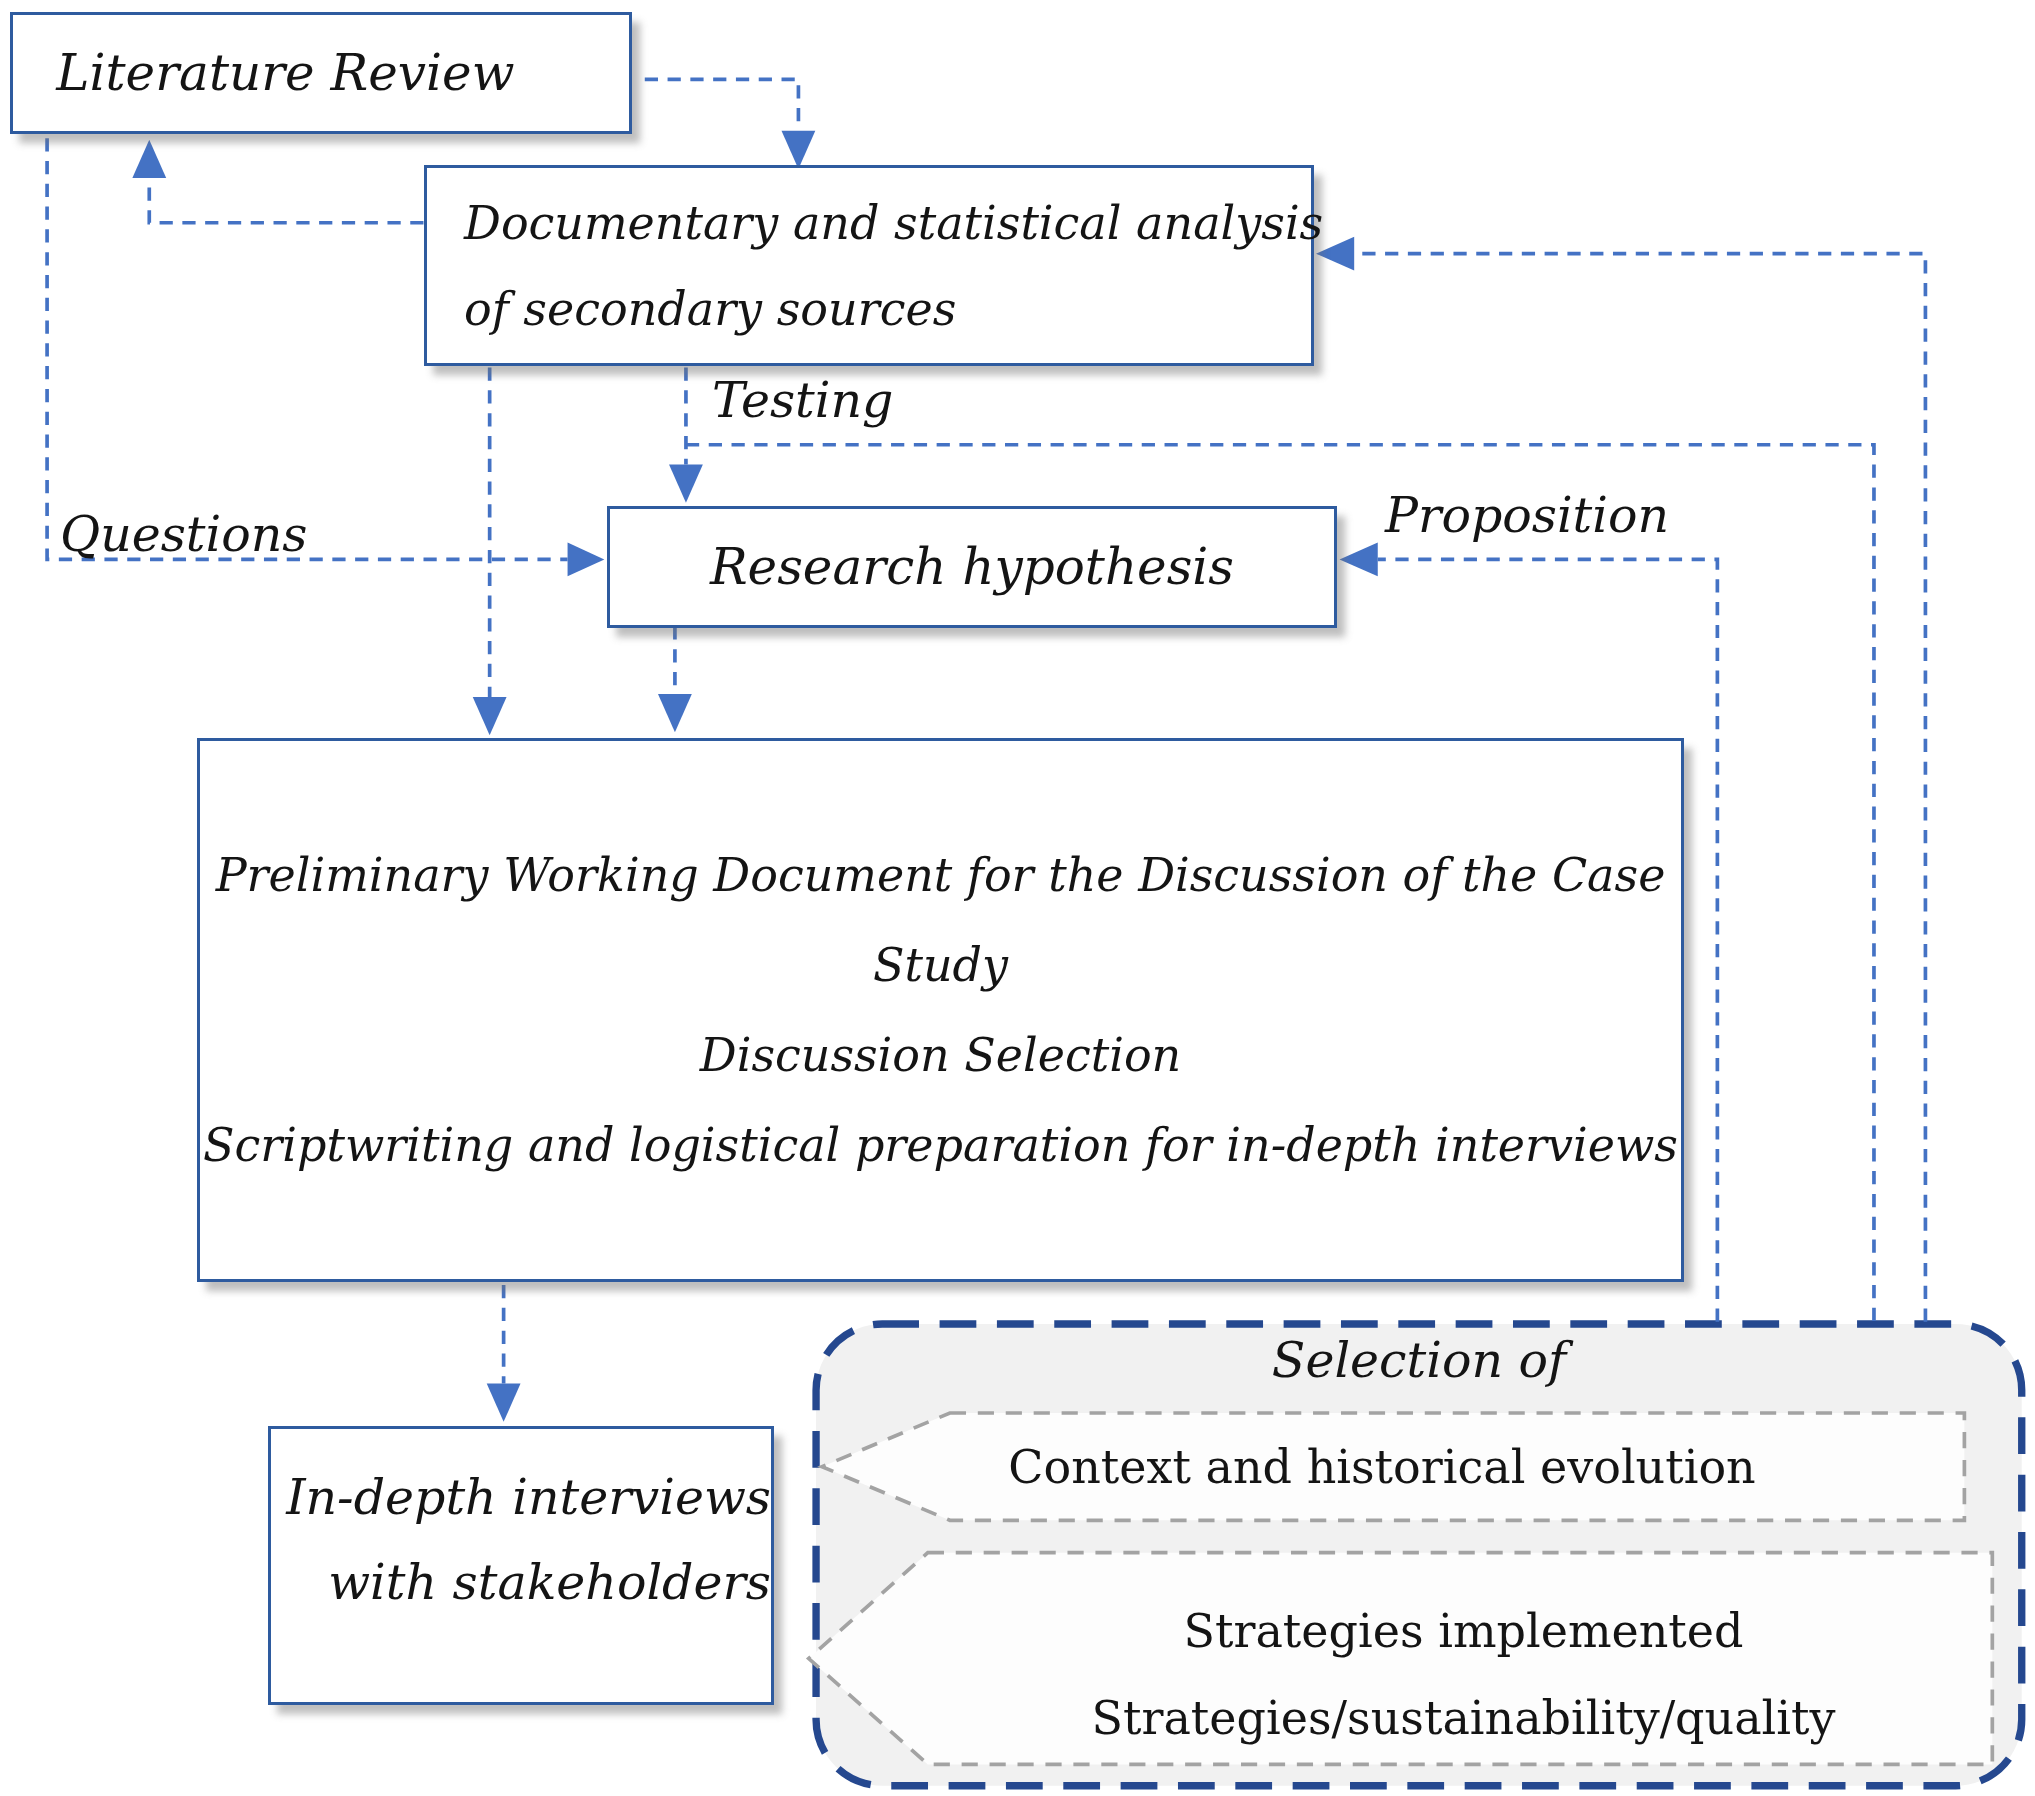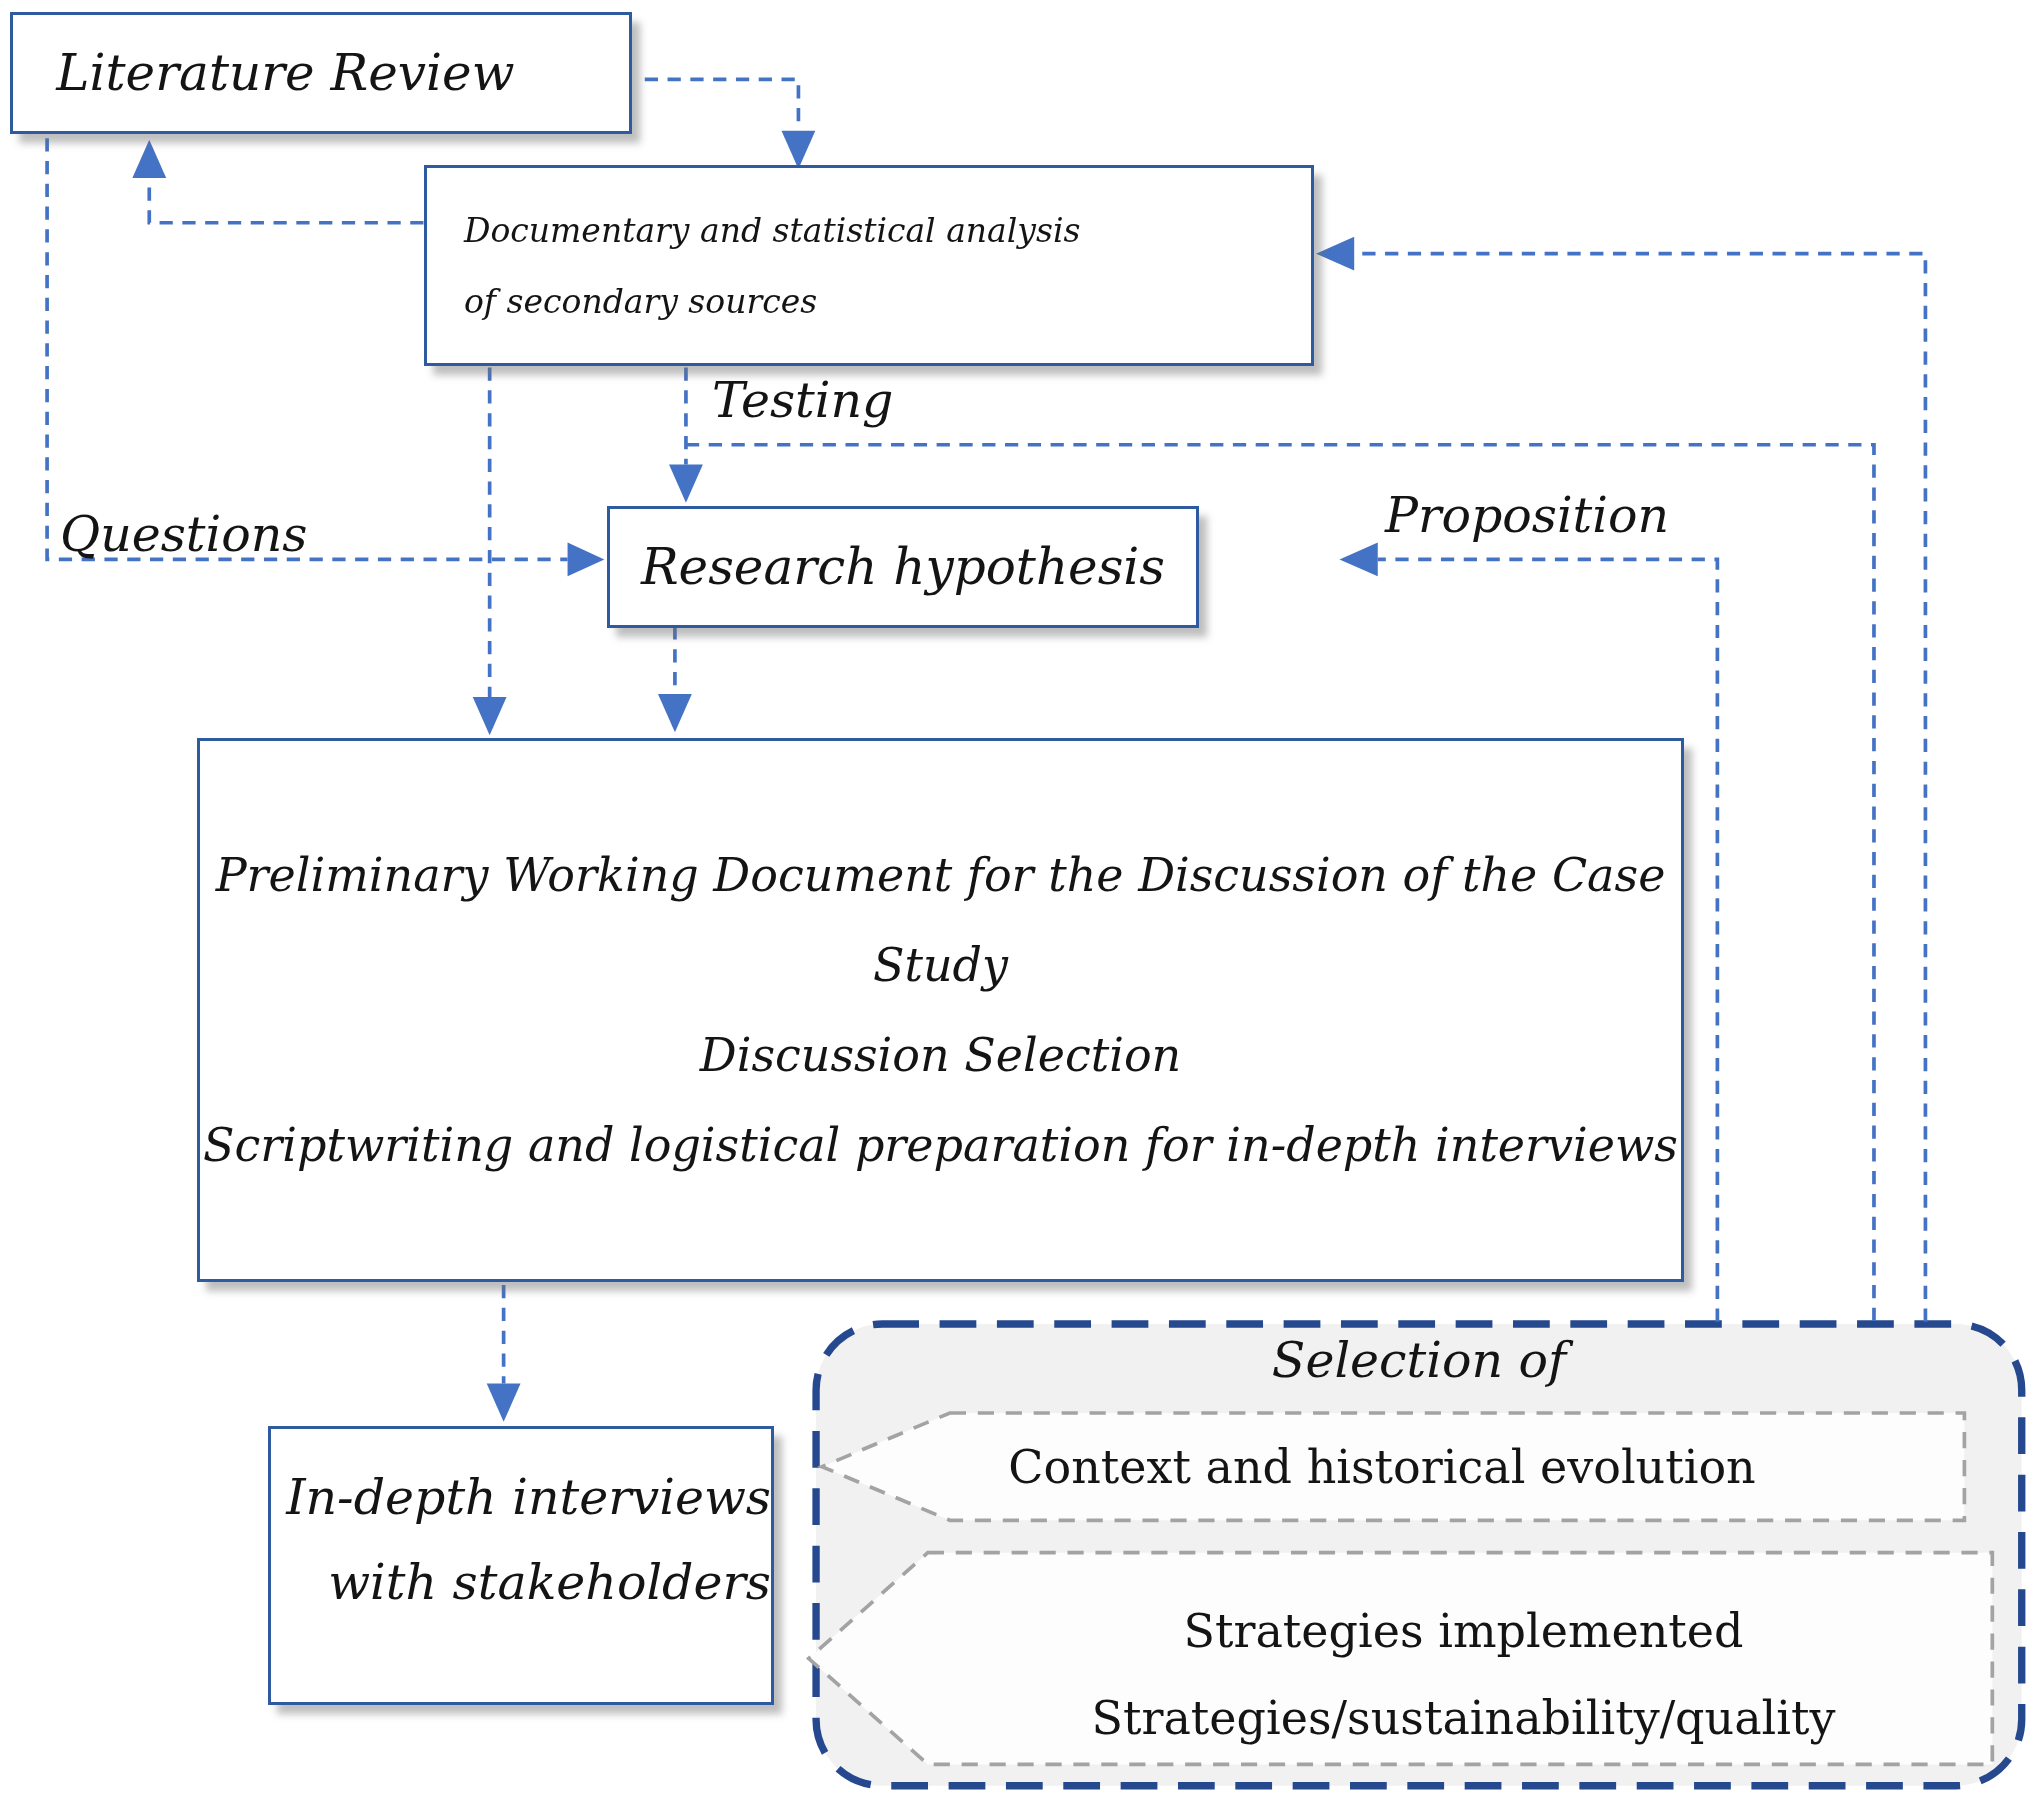--- a/index.html
+++ b/index.html
@@ -29,23 +29,23 @@
     flex-direction: column;
     justify-content: center;
   }
   .node .ln { white-space: nowrap; }
 
   
   .n-lit { left: 10.3px; top: 11.8px; width: 622px; height: 122px;
            padding-left: 43px; font-size: 50px; font-style: italic; }
   
   .n-doc { left: 424px; top: 165px; width: 890px; height: 201px;
-           padding-left: 37px; font-size: 33px; font-style: italic; row-gap: 32px; }
+           padding-left: 37px; font-size: 46px; font-style: italic; row-gap: 32px; }
   
-  .n-res { left: 607px; top: 506px; width: 592px; height: 122px;
+  .n-res { left: 607px; top: 506px; width: 730px; height: 122px;
            align-items: center; font-size: 50px; font-style: italic; }
   
   .n-pre { left: 197px; top: 738px; width: 1487px; height: 544px;
            align-items: center; font-size: 46px; font-style: italic;
            line-height: 90px; justify-content: center; }
   
   .n-int { left: 268px; top: 1426px; width: 506px; height: 279px;
            padding-left: 40px; font-size: 49px; font-style: italic;
            justify-content: flex-start; padding-top: 40px; row-gap: 28px; align-items: flex-end; }
 

